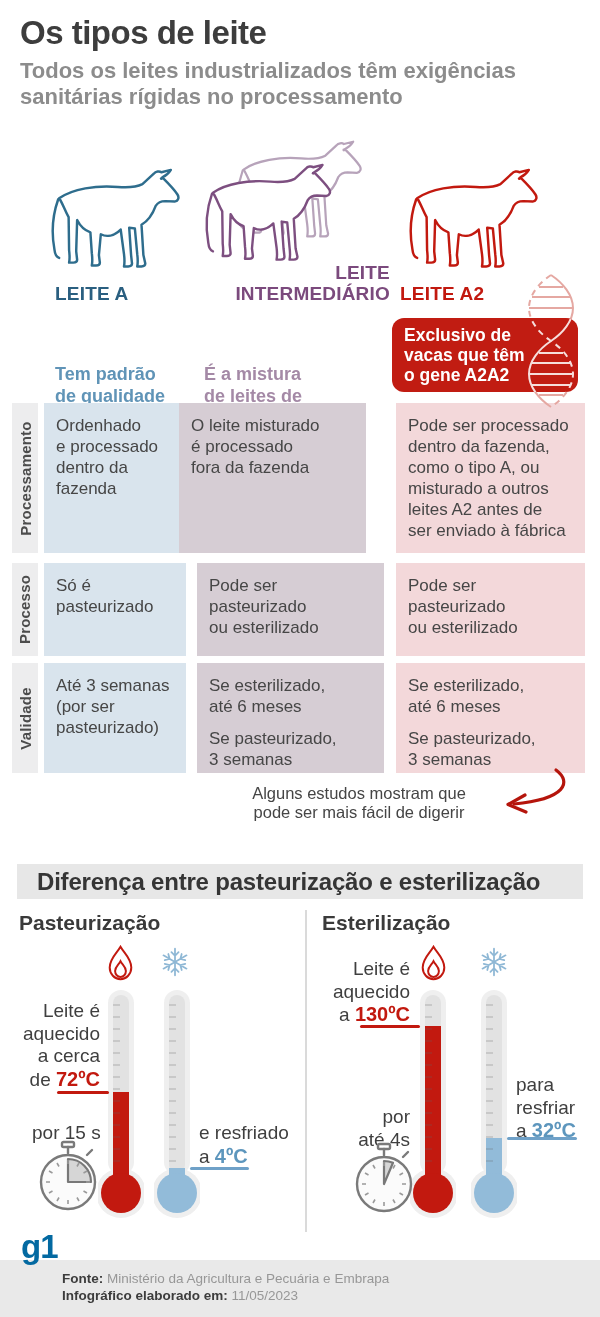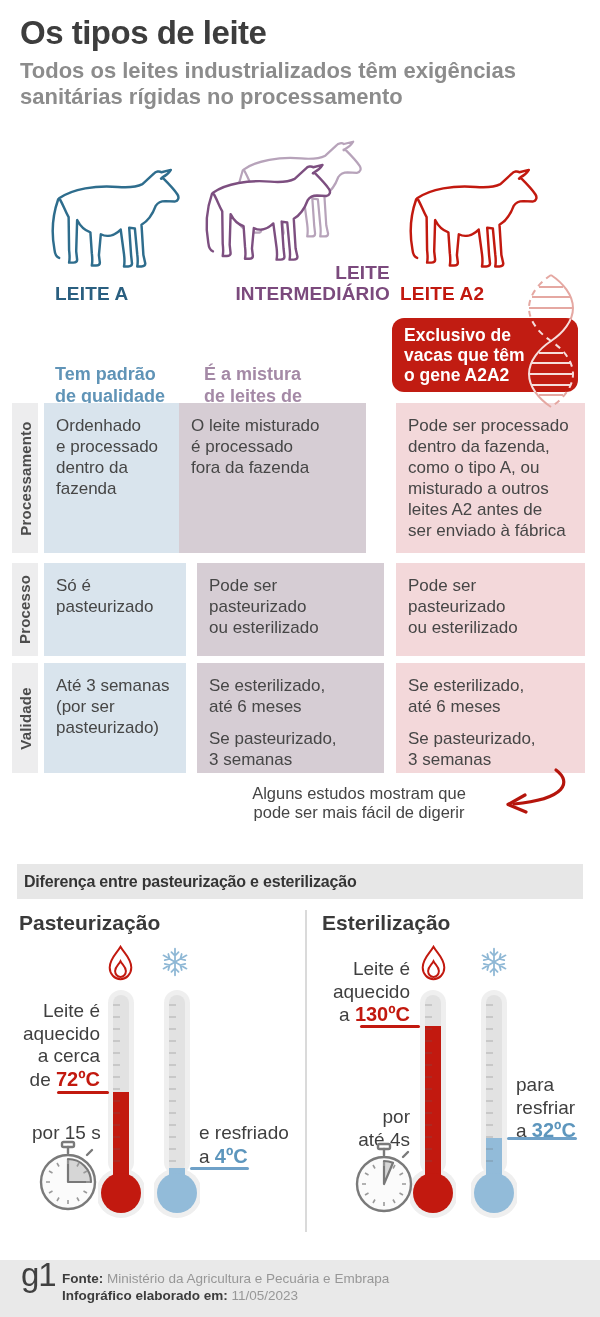--- a/index.html
+++ b/index.html
@@ -27,33 +27,33 @@
   .rowlabel span{transform:rotate(-90deg);white-space:nowrap;font-size:15px;font-weight:700;color:#4c4c4c;letter-spacing:0.2px;}
   .cell{box-sizing:border-box;padding:12px 12px;font-size:17px;line-height:21px;color:#464646;}
   .cell p{margin:0 0 11px 0;}
   .c-blue{background:#d9e4ed;}
   .c-mauve{background:#d6cdd4;}
   .c-pink{background:#f3d8da;}
 
   .note{left:252px;top:784px;width:214px;text-align:center;font-size:16.5px;line-height:18.5px;color:#454545;}
 
   .secbar{left:17px;top:864px;width:566px;height:35px;background:#e7e7e7;display:flex;align-items:center;}
-  .secbar span{font-size:16px;font-weight:800;color:#353535;padding-left:7px;letter-spacing:-0.2px;}
+  .secbar span{font-size:24px;font-weight:800;color:#353535;padding-left:20px;letter-spacing:-0.2px;}
   .subhdr{font-size:21px;font-weight:800;color:#3a3a3a;}
   .divider{left:305px;top:910px;width:1.5px;height:322px;background:#dadada;}
 
   .thermo-note{font-size:19px;line-height:22.5px;color:#3f3f3f;}
   .temp-red{color:#c2190f;font-weight:800;font-size:20px;}
   .temp-blue{color:#5d96bd;font-weight:800;font-size:20px;}
   .uline{height:3px;border-radius:2px;}
   .ul-red{background:#c2190f;}
   .ul-blue{background:#6fa1c8;}
 
   .footer{left:0;top:1260px;width:600px;height:57px;background:#e9e9e9;}
-  .g1{left:21px;top:1256px;font-size:33px;font-weight:400;color:#404040;letter-spacing:-1px;}
+  .g1{left:21px;top:1228px;font-size:33px;font-weight:700;color:#0369a1;letter-spacing:-1px;}
   .src{left:62px;top:1270px;font-size:13.5px;line-height:17px;color:#979797;}
   .src b{color:#3c3c3c;}
 </style>
 </head>
 <body>
 
 <div id="canvas">
 
   <div class="abs title">Os tipos de leite</div>
   <div class="abs subtitle pre">Todos os leites industrializados têm exigências

